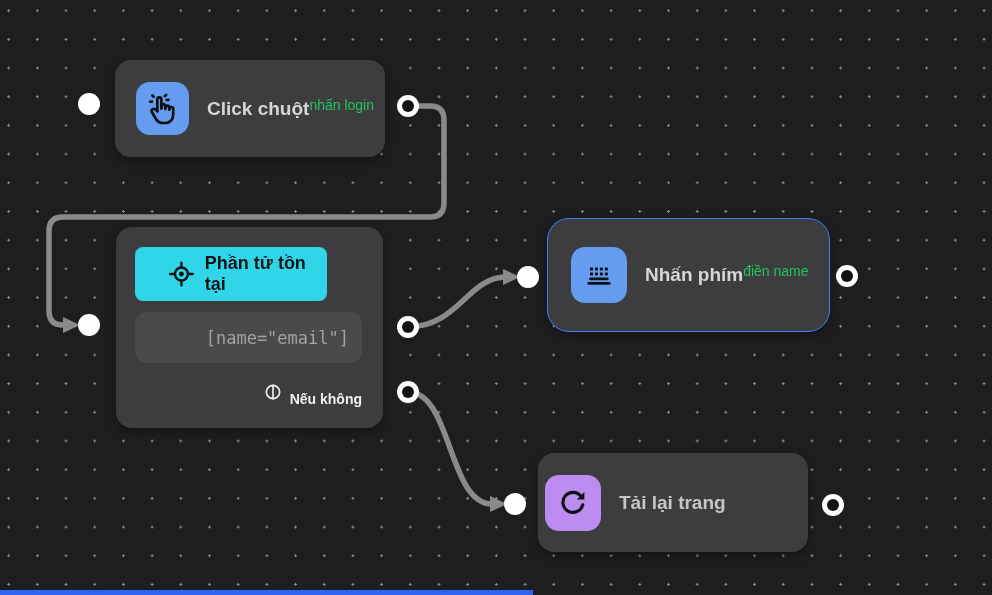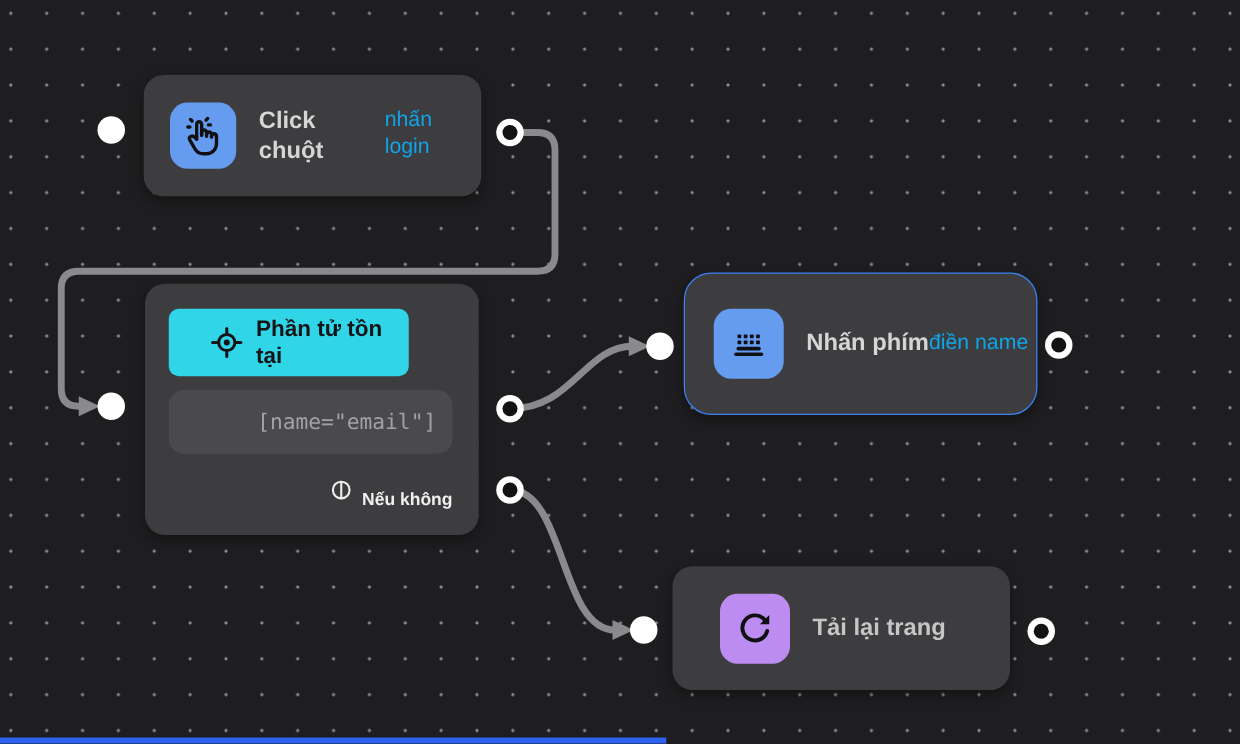--- a/index.html
+++ b/index.html
@@ -22,21 +22,21 @@
     position:absolute;background:#3d3d3f;border-radius:16px;
     box-shadow:0 4px 10px rgba(0,0,0,.35);
     display:flex;align-items:center;box-sizing:border-box;
   }
   .node-icon{
     flex:0 0 auto;display:flex;align-items:center;justify-content:center;
     border-radius:14px;
   }
   .node-texts{display:flex;flex-direction:row;justify-content:center;margin-left:18px;}
   .node-title{font-size:19px;font-weight:700;color:#d6d6d6;line-height:1.25;}
-  .node-sub{font-size:17px;color:#0ea5e9;line-height:1.25;}
+  .node-sub{font-size:14px;color:#22c55e;line-height:1.25;}
 
   
   .n-click{left:115px;top:60px;width:270px;height:97px;padding-left:21px;}
   .icon-blue{background:#659cf0;width:53px;height:53px;}
 
   
   .n-exists{left:116px;top:227px;width:267px;height:201px;flex-direction:column;align-items:stretch;padding:20px 21px 16px 19px;}
   .badge{
     display:flex;align-items:center;background:#30d5e7;border-radius:8px;
     width:192px;height:54px;padding-left:32px;box-sizing:border-box;
@@ -54,21 +54,21 @@
 
   
   .n-press{
     left:547px;top:218px;width:283px;height:114px;
     border:1px solid #3b82f6;border-radius:22px;padding-left:23px;
     background:#3d3d3f;
   }
   .icon-press{width:56px;height:56px;}
 
   
-  .n-reload{left:538px;top:453px;width:270px;height:99px;padding-left:38px;}
+  .n-reload{left:538px;top:453px;width:270px;height:99px;padding-left:7px;}
   .icon-purple{background:#bd8cf0;width:56px;height:56px;}
   .title-reload{color:#c6c6c7;}
 
   .bottom-bar{
     position:absolute;left:0;bottom:0;width:533px;height:5px;background:#2e63f0;
   }
   svg{display:block;}
 </style>
 </head>
 <body>

